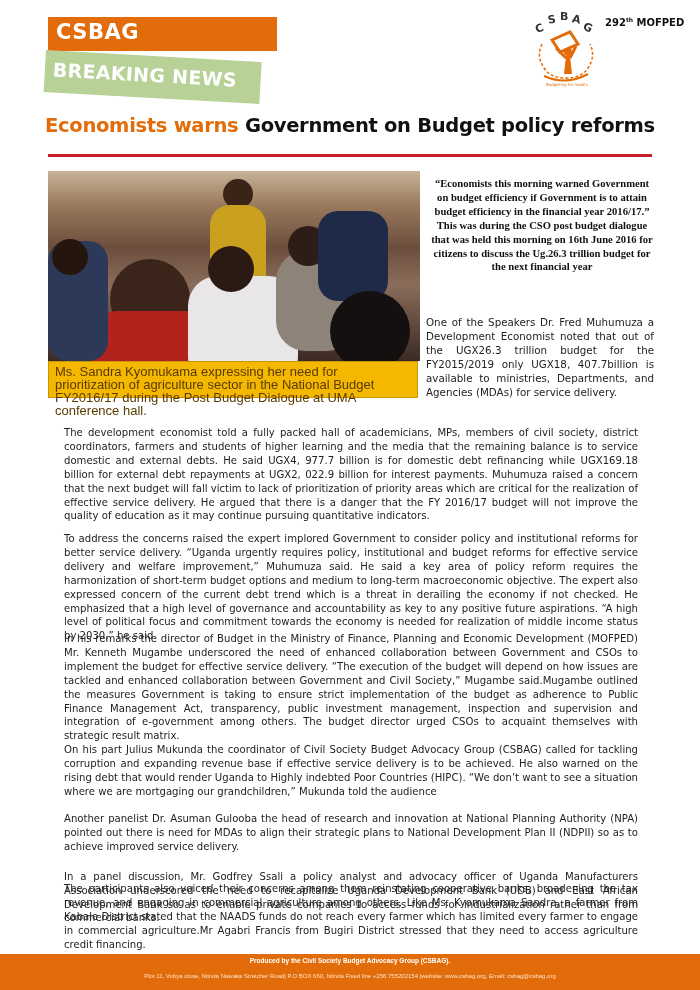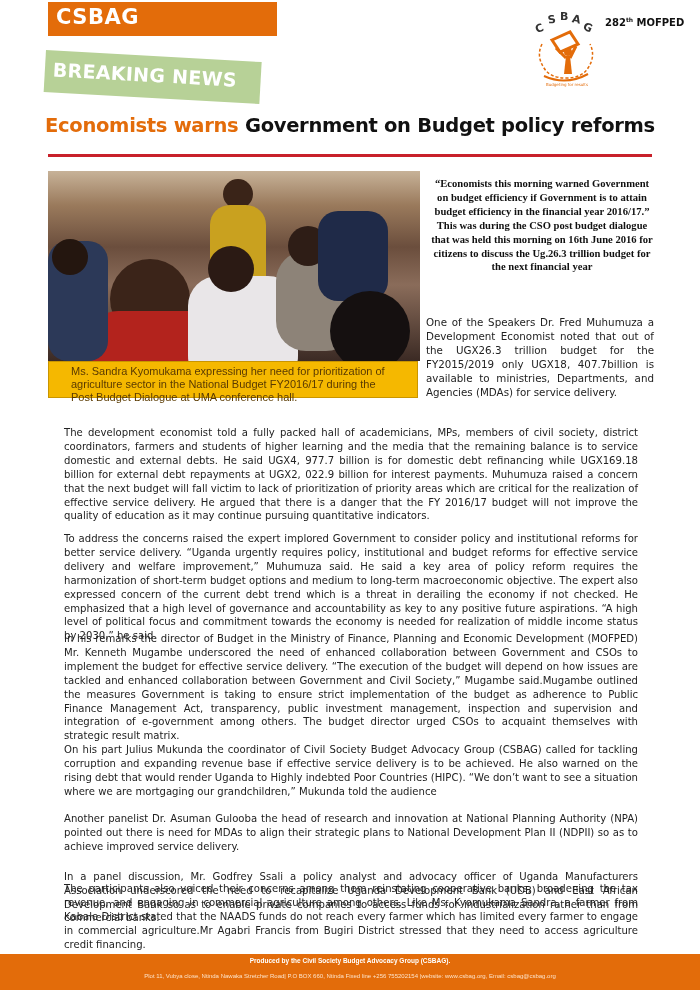--- a/index.html
+++ b/index.html
@@ -1,19 +1,19 @@
 <!DOCTYPE html>
 <html><head>
 <meta charset="utf-8">
 <style>
   html, body { margin: 0; padding: 0; background: #ffffff; }
   body { width: 700px; height: 990px; position: relative; overflow: hidden;
          font-family: "DejaVu Sans", sans-serif; color: #1a1a1a; }
 
-  .csbag-bar { position: absolute; left: 48px; top: 2px; width: 229px; height: 34px;
+  .csbag-bar { position: absolute; left: 48px; top: 17px; width: 229px; height: 34px;
                background: #e36c0a; }
   .csbag-bar span { position: absolute; left: 8px; top: 3px; color: #fff; font-weight: bold;
                font-size: 21px; letter-spacing: 0.5px; font-family: "DejaVu Sans", sans-serif; }
   .breaking-bar { position: absolute; left: 46px; top: 50px; width: 216px; height: 42px;
                background: #b7d197; transform: rotate(3.2deg); transform-origin: left top; }
   .breaking-bar span { position: absolute; left: 8px; top: 8px; color: #ffffff; font-weight: bold;
                font-size: 19px; letter-spacing: 0.3px; }
 
   .logo { position: absolute; left: 530px; top: 10px; width: 70px; height: 78px; }
   .edition { position: absolute; left: 605px; top: 16px; font-size: 10px; font-weight: bold;
@@ -26,21 +26,21 @@
   .headline .accent { color: #e36c0a; }
   .headline .rest { color: #111; }
   .rule { position: absolute; left: 48px; top: 154px; width: 604px; height: 3px; background: #c8202a; }
 
   .photo { position: absolute; left: 48px; top: 171px; width: 372px; height: 190px;
            background: linear-gradient(180deg,#c7b298 0%,#9a7a5c 18%,#6b4e3d 40%,#8a6c5a 60%,#3b2a24 100%);
            overflow: hidden; }
   .photo .shape { position: absolute; border-radius: 50%; }
   .caption { position: absolute; left: 48px; top: 361px; width: 370px; height: 37px;
              background: #f5b800; border: 1px solid #c99500; box-sizing: border-box;
-             font-size: 11px; line-height: 13px; color: #5a3a00; padding: 3px 22px;
+             font-size: 13px; line-height: 13px; color: #5a3a00; padding: 3px 6px;
              font-family: "Liberation Sans", sans-serif; }
 
   .pullquote { position: absolute; left: 430px; top: 177px; width: 224px; text-align: center;
                font-size: 10.6px; line-height: 13.9px; font-weight: bold; color: #111;
                font-family: Liberation Serif, serif; }
   .sidepara { position: absolute; left: 426px; top: 316px; width: 228px; text-align: justify;
               font-size: 10.3px; line-height: 13.9px; color: #222; font-family: "DejaVu Sans", sans-serif; }
 
   .body-text { position: absolute; left: 48px; width: 606px; text-align: justify;
                font-size: 10.1px; line-height: 13.9px; color: #222;
@@ -73,21 +73,21 @@
     <path d="M22 30 L40 22 L48 34 L30 42 Z" fill="none" stroke="#e36c0a" stroke-width="3"></path>
     <circle cx="38" cy="42" r="4" fill="#e36c0a"></circle>
     <path d="M36 46 L34 64 L42 64 L40 46 Z" fill="#e36c0a"></path>
     <path d="M36 48 L26 38 M40 48 L46 36" stroke="#e36c0a" stroke-width="3"></path>
     <path d="M14 66 q22 10 44 -2" fill="none" stroke="#e36c0a" stroke-width="2"></path>
     <text x="16" y="76" font-size="4" fill="#e36c0a" font-family="DejaVu Sans, sans-serif">Budgeting for results</text>
   </svg>
 </div>
 
 <div class="edition">
-  <span>282</span><sup>th</sup>
+  <span>292</span><sup>th</sup>
   <span>MOFPED</span>
 </div>
 
 <div class="headline">
   <span class="accent">Economists warns</span>
   <span class="rest">Government on Budget policy reforms</span>
 </div>
 <div class="rule"></div>
 
 <div class="photo" title="Audience at the Post Budget Dialogue, a woman standing with a microphone">

